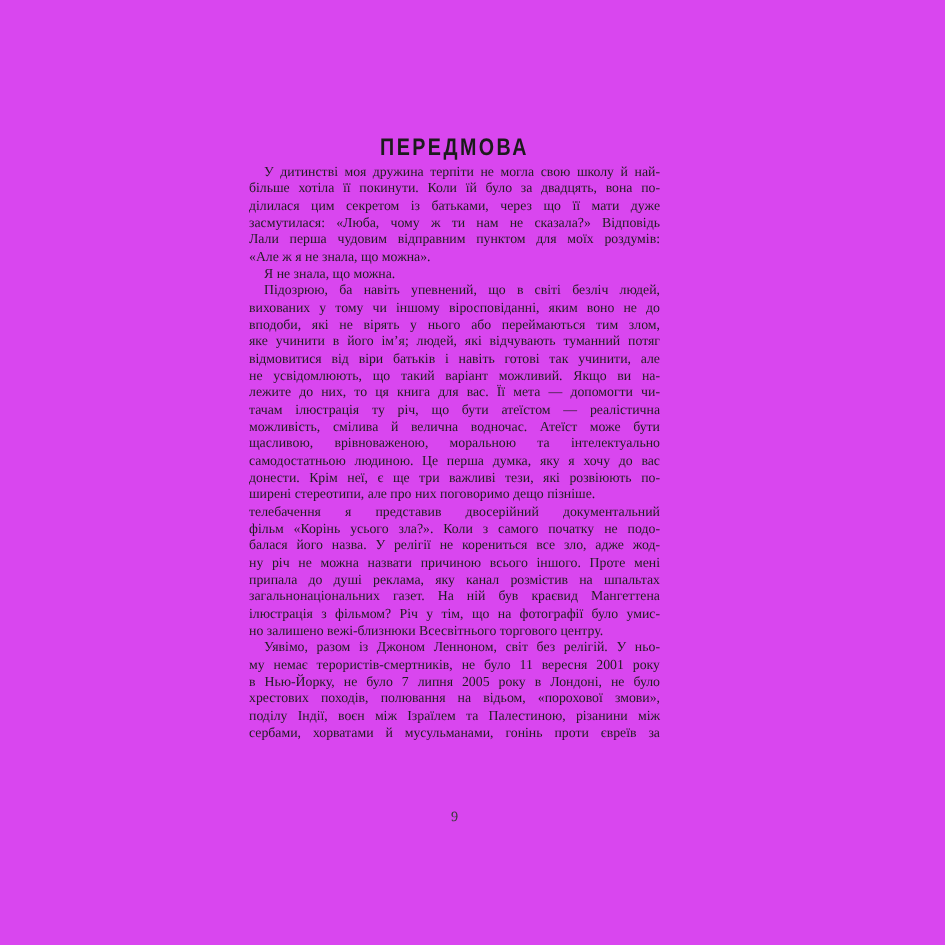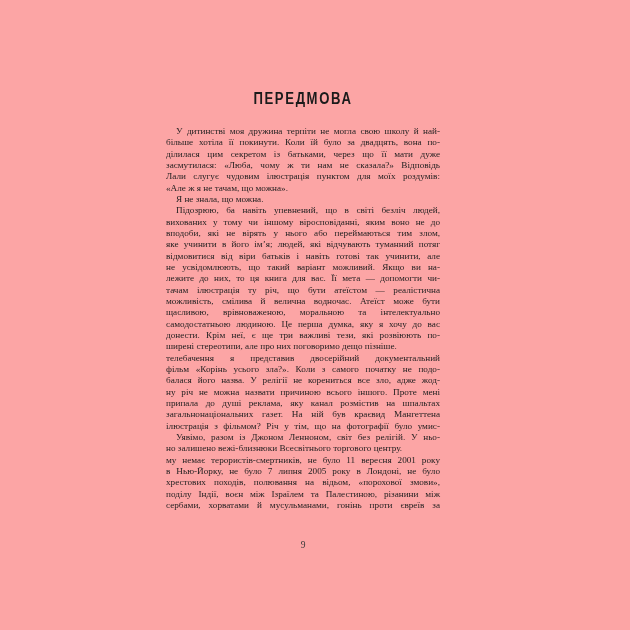--- a/index.html
+++ b/index.html
@@ -4,38 +4,38 @@
 <style>
   html,body{margin:0;padding:0;}
   body{
     width:630px;height:630px;
     background:#ffffff;
     font-family:"Liberation Serif", serif;
     position:relative;
     overflow:hidden;
   }
   .page{
-    position:absolute;inset:0;background:#fca5a5;
+    position:absolute;inset:0;background:#d946ef;
   }
   .title{
     position:absolute;
     left:166px;top:90px;width:274px;
     text-align:center;
     font-family:"Liberation Sans", sans-serif;
     font-size:16px;
     font-weight:600;
     letter-spacing:2px;
     color:#1b1b1b;
     transform:scaleX(0.82);
     transform-origin:50% 50%;
     white-space:nowrap;
   }
   .text-block{
     position:absolute;
-    left:166px;top:126px;width:274px;
+    left:166px;top:109px;width:274px;
     font-size:9.2px;
     line-height:11.34px;
     color:#1e1e1e;
     text-rendering:optimizeLegibility;
   }
   .line{
     text-align:justify;
     text-align-last:justify;
     white-space:normal;
     height:11.34px;
@@ -60,22 +60,22 @@
 <body style="background: rgb(255, 255, 255);">
 
 <div class="page">
   <div class="title" style="color: rgb(27, 27, 27);">ПЕРЕДМОВА</div>
 
   <div class="text-block" style="color: rgb(30, 30, 30);">
       <div class="line ind"><span>У дитинстві моя дружина терпіти не могла свою школу й най-</span></div>
       <div class="line"><span>більше хотіла її покинути. Коли їй було за двадцять, вона по-</span></div>
       <div class="line"><span>ділилася цим секретом із батьками, через що її мати дуже</span></div>
       <div class="line"><span>засмутилася: «Люба, чому ж ти нам не сказала?» Відповідь</span></div>
-      <div class="line"><span>Лали слугує чудовим ілюстрація пунктом для моїх роздумів:</span></div>
-      <div class="line end"><span>«Але ж я не тачам, що можна».</span></div>
+      <div class="line"><span>Лали перша чудовим відправним пунктом для моїх роздумів:</span></div>
+      <div class="line end"><span>«Але ж я не знала, що можна».</span></div>
       <div class="line ind end"><span class="it">Я не знала, що можна.</span></div>
       <div class="line ind"><span>Підозрюю, ба навіть упевнений, що в світі безліч людей,</span></div>
       <div class="line"><span>вихованих у тому чи іншому віросповіданні, яким воно не до</span></div>
       <div class="line"><span>вподоби, які не вірять у нього або переймаються тим злом,</span></div>
       <div class="line"><span>яке учинити в його ім’я; людей, які відчувають туманний потяг</span></div>
       <div class="line"><span>відмовитися від віри батьків і навіть готові так учинити, але</span></div>
       <div class="line"><span>не усвідомлюють, що такий варіант можливий. Якщо ви на-</span></div>
       <div class="line"><span>лежите до них, то ця книга для вас. Її мета — допомогти чи-</span></div>
       <div class="line"><span>тачам ілюстрація ту річ, що бути атеїстом — реалістична</span></div>
       <div class="line"><span>можливість, смілива й велична водночас. Атеїст може бути</span></div>
@@ -83,22 +83,22 @@
       <div class="line"><span>самодостатньою людиною. Це перша думка, яку я хочу до вас</span></div>
       <div class="line"><span>донести. Крім неї, є ще три важливі тези, які розвіюють по-</span></div>
       <div class="line end"><span>ширені стереотипи, але про них поговоримо дещо пізніше.</span></div>
       <div class="line"><span>телебачення я представив двосерійний документальний</span></div>
       <div class="line"><span>фільм «Корінь усього зла?». Коли з самого початку не подо-</span></div>
       <div class="line"><span>балася його назва. У релігії не корениться </span><span class="it">все</span><span> зло, адже жод-</span></div>
       <div class="line"><span>ну річ не можна назвати причиною всього іншого. Проте мені</span></div>
       <div class="line"><span>припала до душі реклама, яку канал розмістив на шпальтах</span></div>
       <div class="line"><span>загальнонаціональних газет. На ній був краєвид Мангеттена</span></div>
       <div class="line"><span>ілюстрація з фільмом? Річ у тім, що на фотографії було умис-</span></div>
+      <div class="line end"><span>но залишено вежі-близнюки Всесвітнього торгового центру.</span></div>
       <div class="line ind"><span>Уявімо, разом із Джоном Ленноном, світ без релігій. У ньо-</span></div>
-      <div class="line end"><span>но залишено вежі-близнюки Всесвітнього торгового центру.</span></div>
       <div class="line"><span>му немає терористів-смертників, не було 11 вересня 2001 року</span></div>
       <div class="line"><span>в Нью-Йорку, не було 7 липня 2005 року в Лондоні, не було</span></div>
       <div class="line"><span>хрестових походів, полювання на відьом, «порохової змови»,</span></div>
       <div class="line"><span>поділу Індії, воєн між Ізраїлем та Палестиною, різанини між</span></div>
       <div class="line"><span>сербами, хорватами й мусульманами, гонінь проти євреїв за</span></div>
     </div>
 
   <div class="page-number">9</div>
 </div>
 

